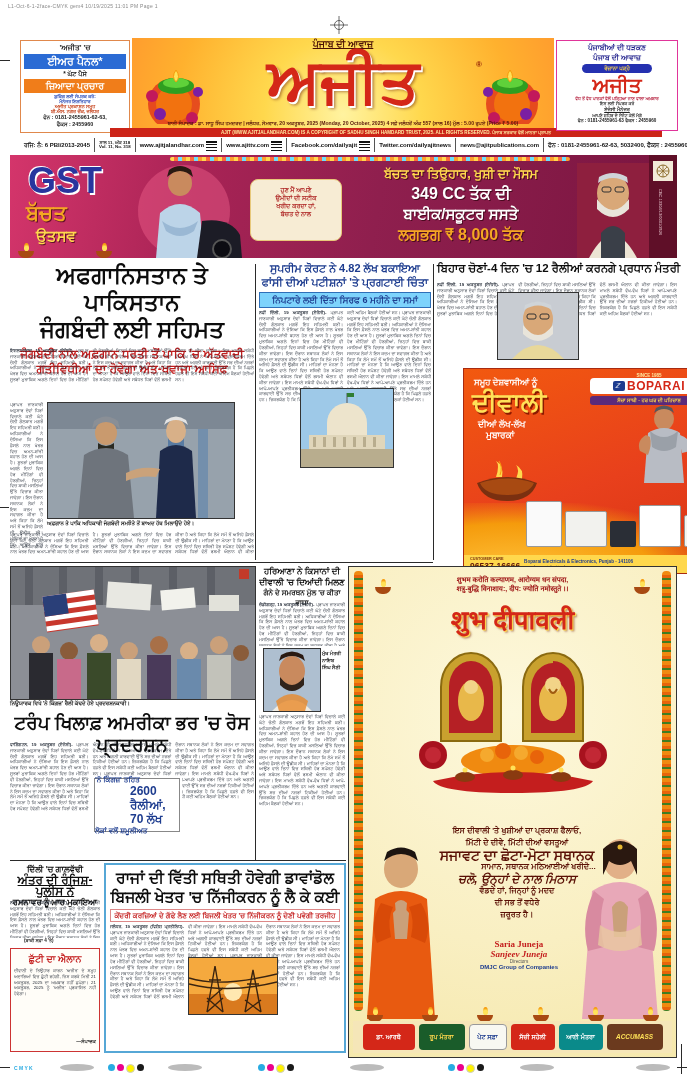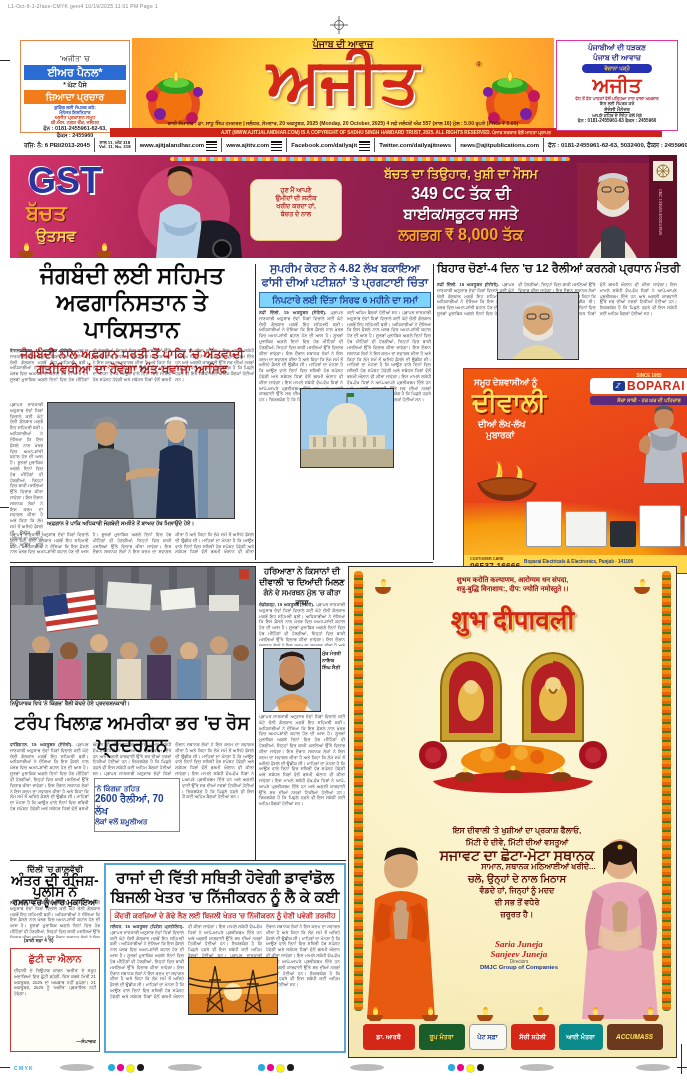--- a/index.html
+++ b/index.html
@@ -40,21 +40,21 @@
 </svg>
 <div class="abs rule" style="left:0;top:60px;width:10px;height:0.7px;"></div>
 <div class="abs rule" style="left:0;top:507px;width:9px;height:0.7px;"></div>
 <svg class="abs" style="left:668px;top:536px;" width="18" height="18" viewBox="0 0 18 18">
   <circle cx="9" cy="9" r="4.5" fill="none" stroke="#444" stroke-width="0.8"></circle>
   <line x1="9" y1="0" x2="9" y2="18" stroke="#444" stroke-width="0.8"></line>
   <line x1="0" y1="9" x2="18" y2="9" stroke="#444" stroke-width="0.8"></line>
 </svg>
 
 <div class="abs" style="left:20px;top:40px;width:110px;height:93px;border:1px solid #e0884c;background:#fff;box-sizing:border-box;text-align:center;">
-  <div style="font-size:7.5px;font-weight:normal;color:#222;margin-top:13px;">'ਅਜੀਤ' 'ਚ</div>
+  <div style="font-size:7.5px;font-weight:bold;color:#222;margin-top:2px;">'ਅਜੀਤ' 'ਚ</div>
   <div style="background:#2b6bd4;color:#fff;font-size:11px;font-weight:bold;margin:1px 3px;padding:1px 0;">ਈਅਰ ਪੈਨਲ*</div>
   <div style="font-size:6.5px;color:#222;font-weight:bold;">* ਘੱਟ ਪੈਸੇ</div>
   <div style="background:#f07d1a;color:#fff;font-size:9.5px;font-weight:bold;margin:1px 3px;padding:1px 0;">ਜ਼ਿਆਦਾ ਪ੍ਰਚਾਰ</div>
   <div style="font-size:4.6px;color:#1a3db0;font-weight:bold;">ਬੁਕਿੰਗ ਲਈ ਸੰਪਰਕ ਕਰੋ:</div>
   <div style="font-size:4.6px;color:#1a3db0;font-weight:bold;">ਮੈਨੇਜਰ ਇਸ਼ਤਿਹਾਰ</div>
   <div style="font-size:4.8px;color:#c23a12;font-weight:bold;">ਅਜੀਤ ਪ੍ਰਕਾਸ਼ਨ ਸਮੂਹ</div>
   <div style="font-size:4.8px;color:#c23a12;font-weight:bold;">ਬੀ.ਐਸ. ਨਗਰ ਚੌਂਕ, ਜਲੰਧਰ</div>
   <div style="font-size:5.4px;color:#222;font-weight:bold;">ਫੋਨ : 0181-2455961-62-63,</div>
   <div style="font-size:5.4px;color:#222;font-weight:bold;">ਫੈਕਸ : 2455960</div>
 </div>
@@ -197,22 +197,22 @@
     </svg>
     <div style="position:absolute;left:9px;top:34px;font-size:4px;color:#e8c8d0;writing-mode:vertical-rl;">CBC 13304/13/0001/2526</div>
   </div>
 </div>
 
 <div class="abs rule" style="left:255px;top:264px;width:0.7px;height:296px;"></div>
 <div class="abs rule" style="left:433px;top:264px;width:0.7px;height:296px;"></div>
 <div class="abs rule" style="left:10px;top:562px;width:423px;height:0.7px;"></div>
 
 <div class="abs" style="left:10px;top:262px;width:244px;">
+  <div class="hl" style="font-size:23px;line-height:27px;">ਅਫਗਾਨਿਸਤਾਨ ਤੇ ਪਾਕਿਸਤਾਨ</div>
   <div class="hl" style="font-size:23px;line-height:27px;">ਜੰਗਬੰਦੀ ਲਈ ਸਹਿਮਤ</div>
-  <div class="hl" style="font-size:23px;line-height:27px;">ਅਫਗਾਨਿਸਤਾਨ ਤੇ ਪਾਕਿਸਤਾਨ</div>
   <div style="font-size:12px;line-height:14.5px;font-weight:bold;color:#c41e1e;text-align:center;margin-top:4px;">ਜੰਗਬੰਦੀ ਨਾਲ ਅਫ਼ਗਾਨ ਧਰਤੀ ਤੋਂ ਪਾਕਿ 'ਚ ਅੱਤਵਾਦੀ</div>
   <div style="font-size:12px;line-height:14.5px;font-weight:bold;color:#c41e1e;text-align:center;">ਗਤੀਵਿਧੀਆਂ ਦਾ ਹੋਵੇਗਾ ਅੰਤ-ਖਵਾਜਾ ਆਸਿਫ</div>
 </div>
 <div class="abs tiny cols3" style="left:10px;top:348px;width:244px;height:50px;">
   <span class="dl">ਇਸਲਾਮਾਬਾਦ, 19 ਅਕਤੂਬਰ (ਏਜੰਸੀ)-</span>
   <span>ਪ੍ਰਾਪਤ ਜਾਣਕਾਰੀ ਅਨੁਸਾਰ ਦੋਵਾਂ ਧਿਰਾਂ ਵਿਚਾਲੇ ਕਈ ਘੰਟੇ ਚੱਲੀ ਗੱਲਬਾਤ ਮਗਰੋਂ ਇਹ ਸਹਿਮਤੀ ਬਣੀ। ਅਧਿਕਾਰੀਆਂ ਨੇ ਦੱਸਿਆ ਕਿ ਇਸ ਫ਼ੈਸਲੇ ਨਾਲ ਖੇਤਰ ਵਿਚ ਅਮਨ-ਸ਼ਾਂਤੀ ਬਹਾਲ ਹੋਣ ਦੀ ਆਸ ਹੈ। ਸੂਤਰਾਂ ਮੁਤਾਬਿਕ ਅਗਲੇ ਦਿਨਾਂ ਵਿਚ ਹੋਰ ਮੀਟਿੰਗਾਂ ਵੀ ਹੋਣਗੀਆਂ, ਜਿਨ੍ਹਾਂ ਵਿਚ ਬਾਕੀ ਮਸਲਿਆਂ ਉੱਤੇ ਵਿਚਾਰ ਕੀਤਾ ਜਾਵੇਗਾ। ਇਸ ਦੌਰਾਨ ਸਥਾਨਕ ਲੋਕਾਂ ਨੇ ਇਸ ਕਦਮ ਦਾ ਸਵਾਗਤ ਕੀਤਾ ਹੈ ਅਤੇ ਕਿਹਾ ਕਿ ਲੰਮੇ ਸਮੇਂ ਤੋਂ ਅਜਿਹੇ ਫ਼ੈਸਲੇ ਦੀ ਉਡੀਕ ਸੀ। ਮਾਹਿਰਾਂ ਦਾ ਮੰਨਣਾ ਹੈ ਕਿ ਆਉਣ ਵਾਲੇ ਦਿਨਾਂ ਵਿਚ ਸਥਿਤੀ ਹੋਰ ਸਪੱਸ਼ਟ ਹੋਵੇਗੀ ਅਤੇ ਸਬੰਧਤ ਧਿਰਾਂ ਵੱਲੋਂ ਰਸਮੀ ਐਲਾਨ ਵੀ ਕੀਤਾ ਜਾਵੇਗਾ। ਇਸ ਮਾਮਲੇ ਸਬੰਧੀ ਵੱਖ-ਵੱਖ ਧਿਰਾਂ ਨੇ ਆਪੋ-ਆਪਣੇ ਪ੍ਰਤੀਕਰਮ ਦਿੱਤੇ ਹਨ ਅਤੇ ਅਗਲੀ ਕਾਰਵਾਈ ਉੱਤੇ ਸਭ ਦੀਆਂ ਨਜ਼ਰਾਂ ਟਿਕੀਆਂ ਹੋਈਆਂ ਹਨ। ਜ਼ਿਕਰਯੋਗ ਹੈ ਕਿ ਪਿਛਲੇ ਹਫ਼ਤੇ ਵੀ ਇਸ ਸਬੰਧੀ ਕਈ ਅਹਿਮ ਬੈਠਕਾਂ ਹੋਈਆਂ ਸਨ।</span>
 </div>
 <div class="abs tiny" style="left:10px;top:402px;width:33px;height:146px;">ਪ੍ਰਾਪਤ ਜਾਣਕਾਰੀ ਅਨੁਸਾਰ ਦੋਵਾਂ ਧਿਰਾਂ ਵਿਚਾਲੇ ਕਈ ਘੰਟੇ ਚੱਲੀ ਗੱਲਬਾਤ ਮਗਰੋਂ ਇਹ ਸਹਿਮਤੀ ਬਣੀ। ਅਧਿਕਾਰੀਆਂ ਨੇ ਦੱਸਿਆ ਕਿ ਇਸ ਫ਼ੈਸਲੇ ਨਾਲ ਖੇਤਰ ਵਿਚ ਅਮਨ-ਸ਼ਾਂਤੀ ਬਹਾਲ ਹੋਣ ਦੀ ਆਸ ਹੈ। ਸੂਤਰਾਂ ਮੁਤਾਬਿਕ ਅਗਲੇ ਦਿਨਾਂ ਵਿਚ ਹੋਰ ਮੀਟਿੰਗਾਂ ਵੀ ਹੋਣਗੀਆਂ, ਜਿਨ੍ਹਾਂ ਵਿਚ ਬਾਕੀ ਮਸਲਿਆਂ ਉੱਤੇ ਵਿਚਾਰ ਕੀਤਾ ਜਾਵੇਗਾ। ਇਸ ਦੌਰਾਨ ਸਥਾਨਕ ਲੋਕਾਂ ਨੇ ਇਸ ਕਦਮ ਦਾ ਸਵਾਗਤ ਕੀਤਾ ਹੈ ਅਤੇ ਕਿਹਾ ਕਿ ਲੰਮੇ ਸਮੇਂ ਤੋਂ ਅਜਿਹੇ ਫ਼ੈਸਲੇ ਦੀ ਉਡੀਕ ਸੀ। ਮਾਹਿਰਾਂ ਦਾ ਮੰਨਣਾ ਹੈ ਕਿ ਆਉਣ ਵਾਲੇ ਦਿਨਾਂ ਵਿਚ ਸਥਿਤੀ ਹੋਰ ਸਪੱਸ਼ਟ ਹੋਵੇਗੀ ਅਤੇ ਸਬੰਧਤ ਧਿਰਾਂ ਵੱਲੋਂ ਰਸਮੀ ਐਲਾਨ ਵੀ ਕੀਤਾ ਜਾਵੇਗਾ। ਇਸ ਮਾਮਲੇ ਸਬੰਧੀ ਵੱਖ-ਵੱਖ ਧਿਰਾਂ ਨੇ ਆਪੋ-ਆਪਣੇ ਪ੍ਰਤੀਕਰਮ ਦਿੱਤੇ ਹਨ ਅਤੇ ਅਗਲੀ ਕਾਰਵਾਈ ਉੱਤੇ ਸਭ ਦੀਆਂ ਨਜ਼ਰਾਂ ਟਿਕੀਆਂ ਹੋਈਆਂ ਹਨ। ਜ਼ਿਕਰਯੋਗ ਹੈ ਕਿ ਪਿਛਲੇ ਹਫ਼ਤੇ ਵੀ ਇਸ ਸਬੰਧੀ ਕਈ ਅਹਿਮ ਬੈਠਕਾਂ ਹੋਈਆਂ ਸਨ।</div>
 
 <svg class="abs" style="left:47px;top:402px;border:0.8px solid #333;" width="186" height="115" viewBox="0 0 186 115">
@@ -375,21 +375,21 @@
 <div class="abs cap" style="left:10px;top:700px;width:244px;">ਨਿਊਯਾਰਕ ਵਿਖੇ 'ਨੋ ਕਿੰਗਜ਼' ਰੈਲੀ ਕੱਢਦੇ ਹੋਏ ਪ੍ਰਦਰਸ਼ਨਕਾਰੀ।</div>
 <div class="abs hl" style="left:10px;top:712px;width:244px;font-size:18.5px;line-height:22px;">ਟਰੰਪ ਖਿਲਾਫ਼ ਅਮਰੀਕਾ ਭਰ 'ਚ ਰੋਸ ਪ੍ਰਦਰਸ਼ਨ</div>
 <div class="abs tiny cols3" style="left:10px;top:742px;width:244px;height:116px;">
   <span class="dl">ਵਾਸ਼ਿੰਗਟਨ, 19 ਅਕਤੂਬਰ (ਏਜੰਸੀ)-</span>
   <span>ਪ੍ਰਾਪਤ ਜਾਣਕਾਰੀ ਅਨੁਸਾਰ ਦੋਵਾਂ ਧਿਰਾਂ ਵਿਚਾਲੇ ਕਈ ਘੰਟੇ ਚੱਲੀ ਗੱਲਬਾਤ ਮਗਰੋਂ ਇਹ ਸਹਿਮਤੀ ਬਣੀ। ਅਧਿਕਾਰੀਆਂ ਨੇ ਦੱਸਿਆ ਕਿ ਇਸ ਫ਼ੈਸਲੇ ਨਾਲ ਖੇਤਰ ਵਿਚ ਅਮਨ-ਸ਼ਾਂਤੀ ਬਹਾਲ ਹੋਣ ਦੀ ਆਸ ਹੈ। ਸੂਤਰਾਂ ਮੁਤਾਬਿਕ ਅਗਲੇ ਦਿਨਾਂ ਵਿਚ ਹੋਰ ਮੀਟਿੰਗਾਂ ਵੀ ਹੋਣਗੀਆਂ, ਜਿਨ੍ਹਾਂ ਵਿਚ ਬਾਕੀ ਮਸਲਿਆਂ ਉੱਤੇ ਵਿਚਾਰ ਕੀਤਾ ਜਾਵੇਗਾ। ਇਸ ਦੌਰਾਨ ਸਥਾਨਕ ਲੋਕਾਂ ਨੇ ਇਸ ਕਦਮ ਦਾ ਸਵਾਗਤ ਕੀਤਾ ਹੈ ਅਤੇ ਕਿਹਾ ਕਿ ਲੰਮੇ ਸਮੇਂ ਤੋਂ ਅਜਿਹੇ ਫ਼ੈਸਲੇ ਦੀ ਉਡੀਕ ਸੀ। ਮਾਹਿਰਾਂ ਦਾ ਮੰਨਣਾ ਹੈ ਕਿ ਆਉਣ ਵਾਲੇ ਦਿਨਾਂ ਵਿਚ ਸਥਿਤੀ ਹੋਰ ਸਪੱਸ਼ਟ ਹੋਵੇਗੀ ਅਤੇ ਸਬੰਧਤ ਧਿਰਾਂ ਵੱਲੋਂ ਰਸਮੀ ਐਲਾਨ ਵੀ ਕੀਤਾ ਜਾਵੇਗਾ। ਇਸ ਮਾਮਲੇ ਸਬੰਧੀ ਵੱਖ-ਵੱਖ ਧਿਰਾਂ ਨੇ ਆਪੋ-ਆਪਣੇ ਪ੍ਰਤੀਕਰਮ ਦਿੱਤੇ ਹਨ ਅਤੇ ਅਗਲੀ ਕਾਰਵਾਈ ਉੱਤੇ ਸਭ ਦੀਆਂ ਨਜ਼ਰਾਂ ਟਿਕੀਆਂ ਹੋਈਆਂ ਹਨ। ਜ਼ਿਕਰਯੋਗ ਹੈ ਕਿ ਪਿਛਲੇ ਹਫ਼ਤੇ ਵੀ ਇਸ ਸਬੰਧੀ ਕਈ ਅਹਿਮ ਬੈਠਕਾਂ ਹੋਈਆਂ ਸਨ।</span>
   <span>ਪ੍ਰਾਪਤ ਜਾਣਕਾਰੀ ਅਨੁਸਾਰ ਦੋਵਾਂ ਧਿਰਾਂ ਵਿਚਾਲੇ ਕਈ ਘੰਟੇ ਚੱਲੀ ਗੱਲਬਾਤ ਮਗਰੋਂ ਇਹ ਸਹਿਮਤੀ ਬਣੀ। ਅਧਿਕਾਰੀਆਂ ਨੇ ਦੱਸਿਆ ਕਿ ਇਸ ਫ਼ੈਸਲੇ ਨਾਲ ਖੇਤਰ ਵਿਚ ਅਮਨ-ਸ਼ਾਂਤੀ ਬਹਾਲ ਹੋਣ ਦੀ ਆਸ ਹੈ। ਸੂਤਰਾਂ ਮੁਤਾਬਿਕ ਅਗਲੇ ਦਿਨਾਂ ਵਿਚ ਹੋਰ ਮੀਟਿੰਗਾਂ ਵੀ ਹੋਣਗੀਆਂ, ਜਿਨ੍ਹਾਂ ਵਿਚ ਬਾਕੀ ਮਸਲਿਆਂ ਉੱਤੇ ਵਿਚਾਰ ਕੀਤਾ ਜਾਵੇਗਾ। ਇਸ ਦੌਰਾਨ ਸਥਾਨਕ ਲੋਕਾਂ ਨੇ ਇਸ ਕਦਮ ਦਾ ਸਵਾਗਤ ਕੀਤਾ ਹੈ ਅਤੇ ਕਿਹਾ ਕਿ ਲੰਮੇ ਸਮੇਂ ਤੋਂ ਅਜਿਹੇ ਫ਼ੈਸਲੇ ਦੀ ਉਡੀਕ ਸੀ। ਮਾਹਿਰਾਂ ਦਾ ਮੰਨਣਾ ਹੈ ਕਿ ਆਉਣ ਵਾਲੇ ਦਿਨਾਂ ਵਿਚ ਸਥਿਤੀ ਹੋਰ ਸਪੱਸ਼ਟ ਹੋਵੇਗੀ ਅਤੇ ਸਬੰਧਤ ਧਿਰਾਂ ਵੱਲੋਂ ਰਸਮੀ ਐਲਾਨ ਵੀ ਕੀਤਾ ਜਾਵੇਗਾ। ਇਸ ਮਾਮਲੇ ਸਬੰਧੀ ਵੱਖ-ਵੱਖ ਧਿਰਾਂ ਨੇ ਆਪੋ-ਆਪਣੇ ਪ੍ਰਤੀਕਰਮ ਦਿੱਤੇ ਹਨ ਅਤੇ ਅਗਲੀ ਕਾਰਵਾਈ ਉੱਤੇ ਸਭ ਦੀਆਂ ਨਜ਼ਰਾਂ ਟਿਕੀਆਂ ਹੋਈਆਂ ਹਨ। ਜ਼ਿਕਰਯੋਗ ਹੈ ਕਿ ਪਿਛਲੇ ਹਫ਼ਤੇ ਵੀ ਇਸ ਸਬੰਧੀ ਕਈ ਅਹਿਮ ਬੈਠਕਾਂ ਹੋਈਆਂ ਸਨ।</span>
 </div>
 <div class="abs" style="left:94px;top:778px;width:84px;height:52px;background:#fff;border:1.2px solid #888;box-shadow:0 0 0 2px #fff;
      display:flex;flex-direction:column;justify-content:center;">
   <div style="font-size:7.2px;font-weight:bold;color:#1d3c8f;">'ਨੋ ਕਿੰਗਜ਼' ਤਹਿਤ</div>
-  <div style="font-size:10px;font-weight:bold;color:#1d3c8f;">2600 ਰੈਲੀਆਂ, 70 ਲੱਖ</div>
+  <div style="font-size:12px;font-weight:bold;color:#1d3c8f;margin-left:35px;">2600 ਰੈਲੀਆਂ, 70 ਲੱਖ</div>
   <div style="font-size:7.2px;font-weight:bold;color:#1d3c8f;">ਲੋਕਾਂ ਵਲੋਂ ਸ਼ਮੂਲੀਅਤ</div>
 </div>
 
 <div class="abs" style="left:259px;top:566px;width:86px;">
   <div class="hl" style="font-size:8.6px;line-height:11px;">ਹਰਿਆਣਾ ਨੇ ਕਿਸਾਨਾਂ ਦੀ</div>
   <div class="hl" style="font-size:8.6px;line-height:11px;">ਦੀਵਾਲੀ 'ਚ ਦਿਆਂਦੀ ਮਿਲਣ</div>
   <div class="hl" style="font-size:7.2px;line-height:9.5px;">ਗੰਨੇ ਦੇ ਸਮਰਥਨ ਮੁੱਲ 'ਚ ਕੀਤਾ ਵਾਧਾ</div>
 </div>
 <div class="abs tiny" style="left:259px;top:602px;width:86px;height:44px;">
   <span class="dl">ਚੰਡੀਗੜ੍ਹ, 19 ਅਕਤੂਬਰ (ਏਜੰਸੀ)-</span>
@@ -404,21 +404,21 @@
   <path d="M12 52 q16 -14 32 0 l-3 10 h-26 z" fill="#e88a2a" opacity="0.8"></path>
 </svg>
 <div class="abs" style="left:322px;top:650px;width:22px;">
   <div style="font-size:5px;font-weight:bold;color:#111;">ਮੁੱਖ ਮੰਤਰੀ</div>
   <div style="font-size:5px;font-weight:bold;color:#111;">ਨਾਇਬ ਸਿੰਘ ਸੈਣੀ</div>
 </div>
 <div class="abs tiny" style="left:259px;top:714px;width:86px;height:144px;">ਪ੍ਰਾਪਤ ਜਾਣਕਾਰੀ ਅਨੁਸਾਰ ਦੋਵਾਂ ਧਿਰਾਂ ਵਿਚਾਲੇ ਕਈ ਘੰਟੇ ਚੱਲੀ ਗੱਲਬਾਤ ਮਗਰੋਂ ਇਹ ਸਹਿਮਤੀ ਬਣੀ। ਅਧਿਕਾਰੀਆਂ ਨੇ ਦੱਸਿਆ ਕਿ ਇਸ ਫ਼ੈਸਲੇ ਨਾਲ ਖੇਤਰ ਵਿਚ ਅਮਨ-ਸ਼ਾਂਤੀ ਬਹਾਲ ਹੋਣ ਦੀ ਆਸ ਹੈ। ਸੂਤਰਾਂ ਮੁਤਾਬਿਕ ਅਗਲੇ ਦਿਨਾਂ ਵਿਚ ਹੋਰ ਮੀਟਿੰਗਾਂ ਵੀ ਹੋਣਗੀਆਂ, ਜਿਨ੍ਹਾਂ ਵਿਚ ਬਾਕੀ ਮਸਲਿਆਂ ਉੱਤੇ ਵਿਚਾਰ ਕੀਤਾ ਜਾਵੇਗਾ। ਇਸ ਦੌਰਾਨ ਸਥਾਨਕ ਲੋਕਾਂ ਨੇ ਇਸ ਕਦਮ ਦਾ ਸਵਾਗਤ ਕੀਤਾ ਹੈ ਅਤੇ ਕਿਹਾ ਕਿ ਲੰਮੇ ਸਮੇਂ ਤੋਂ ਅਜਿਹੇ ਫ਼ੈਸਲੇ ਦੀ ਉਡੀਕ ਸੀ। ਮਾਹਿਰਾਂ ਦਾ ਮੰਨਣਾ ਹੈ ਕਿ ਆਉਣ ਵਾਲੇ ਦਿਨਾਂ ਵਿਚ ਸਥਿਤੀ ਹੋਰ ਸਪੱਸ਼ਟ ਹੋਵੇਗੀ ਅਤੇ ਸਬੰਧਤ ਧਿਰਾਂ ਵੱਲੋਂ ਰਸਮੀ ਐਲਾਨ ਵੀ ਕੀਤਾ ਜਾਵੇਗਾ। ਇਸ ਮਾਮਲੇ ਸਬੰਧੀ ਵੱਖ-ਵੱਖ ਧਿਰਾਂ ਨੇ ਆਪੋ-ਆਪਣੇ ਪ੍ਰਤੀਕਰਮ ਦਿੱਤੇ ਹਨ ਅਤੇ ਅਗਲੀ ਕਾਰਵਾਈ ਉੱਤੇ ਸਭ ਦੀਆਂ ਨਜ਼ਰਾਂ ਟਿਕੀਆਂ ਹੋਈਆਂ ਹਨ। ਜ਼ਿਕਰਯੋਗ ਹੈ ਕਿ ਪਿਛਲੇ ਹਫ਼ਤੇ ਵੀ ਇਸ ਸਬੰਧੀ ਕਈ ਅਹਿਮ ਬੈਠਕਾਂ ਹੋਈਆਂ ਸਨ।</div>
 
 <div class="abs" style="left:10px;top:864px;width:90px;">
   <div class="hl" style="font-size:8.4px;line-height:11px;">ਦਿੱਲੀ 'ਚ ਗਾਲ਼ਵੱਢੀ</div>
-  <div class="hl" style="font-size:14px;line-height:11px;">ਅੰਤਰ ਦੀ ਰੰਜਿਸ਼-ਪੁਲੀਸ ਨੇ</div>
+  <div class="hl" style="font-size:12px;line-height:11px;text-decoration:underline;">ਅੰਤਰ ਦੀ ਰੰਜਿਸ਼-ਪੁਲੀਸ ਨੇ</div>
   <div class="hl" style="font-size:8.4px;line-height:11px;">ਰਮਨਾਵਰ ਨੂੰ ਮਾਰ ਮੁਕਾਇਆ</div>
 </div>
 <div class="abs tiny" style="left:10px;top:900px;width:90px;height:38px;">
   <span class="dl">ਨਵੀਂ ਦਿੱਲੀ, 19 ਅਕਤੂਬਰ (ਏਜੰਸੀ)-</span>
   <span>ਪ੍ਰਾਪਤ ਜਾਣਕਾਰੀ ਅਨੁਸਾਰ ਦੋਵਾਂ ਧਿਰਾਂ ਵਿਚਾਲੇ ਕਈ ਘੰਟੇ ਚੱਲੀ ਗੱਲਬਾਤ ਮਗਰੋਂ ਇਹ ਸਹਿਮਤੀ ਬਣੀ। ਅਧਿਕਾਰੀਆਂ ਨੇ ਦੱਸਿਆ ਕਿ ਇਸ ਫ਼ੈਸਲੇ ਨਾਲ ਖੇਤਰ ਵਿਚ ਅਮਨ-ਸ਼ਾਂਤੀ ਬਹਾਲ ਹੋਣ ਦੀ ਆਸ ਹੈ। ਸੂਤਰਾਂ ਮੁਤਾਬਿਕ ਅਗਲੇ ਦਿਨਾਂ ਵਿਚ ਹੋਰ ਮੀਟਿੰਗਾਂ ਵੀ ਹੋਣਗੀਆਂ, ਜਿਨ੍ਹਾਂ ਵਿਚ ਬਾਕੀ ਮਸਲਿਆਂ ਉੱਤੇ ਵਿਚਾਰ ਕੀਤਾ ਜਾਵੇਗਾ। ਇਸ ਦੌਰਾਨ ਸਥਾਨਕ ਲੋਕਾਂ ਨੇ ਇਸ ਕਦਮ ਦਾ ਸਵਾਗਤ ਕੀਤਾ ਹੈ ਅਤੇ ਕਿਹਾ ਕਿ ਲੰਮੇ ਸਮੇਂ ਤੋਂ ਅਜਿਹੇ ਫ਼ੈਸਲੇ ਦੀ ਉਡੀਕ ਸੀ। ਮਾਹਿਰਾਂ ਦਾ ਮੰਨਣਾ ਹੈ ਕਿ ਆਉਣ ਵਾਲੇ ਦਿਨਾਂ ਵਿਚ ਸਥਿਤੀ ਹੋਰ ਸਪੱਸ਼ਟ ਹੋਵੇਗੀ ਅਤੇ ਸਬੰਧਤ ਧਿਰਾਂ ਵੱਲੋਂ ਰਸਮੀ ਐਲਾਨ ਵੀ ਕੀਤਾ ਜਾਵੇਗਾ। ਇਸ ਮਾਮਲੇ ਸਬੰਧੀ ਵੱਖ-ਵੱਖ ਧਿਰਾਂ ਨੇ ਆਪੋ-ਆਪਣੇ ਪ੍ਰਤੀਕਰਮ ਦਿੱਤੇ ਹਨ ਅਤੇ ਅਗਲੀ ਕਾਰਵਾਈ ਉੱਤੇ ਸਭ ਦੀਆਂ ਨਜ਼ਰਾਂ ਟਿਕੀਆਂ ਹੋਈਆਂ ਹਨ। ਜ਼ਿਕਰਯੋਗ ਹੈ ਕਿ ਪਿਛਲੇ ਹਫ਼ਤੇ ਵੀ ਇਸ ਸਬੰਧੀ ਕਈ ਅਹਿਮ ਬੈਠਕਾਂ ਹੋਈਆਂ ਸਨ।</span>
 </div>
 <div class="abs" style="left:24px;top:938px;font-size:4.6px;font-weight:bold;color:#222;">(ਬਾਕੀ ਸਫ਼ਾ 4 'ਤੇ)</div>
 <div class="abs" style="left:10px;top:948px;width:90px;height:104px;border:1.4px solid #cc3333;box-sizing:border-box;padding:2px 3px;background:#fffdf8;">
   <div style="font-size:9.5px;font-weight:bold;color:#c41e1e;text-align:center;margin:2px 0 3px;">ਛੁੱਟੀ ਦਾ ਐਲਾਨ</div>
   <div class="tiny" style="height:70px;">ਦੀਵਾਲੀ ਦੇ ਤਿਉਹਾਰ ਕਾਰਨ 'ਅਜੀਤ' ਦੇ ਸਮੂਹ ਅਦਾਰਿਆਂ ਵਿਚ ਛੁੱਟੀ ਰਹੇਗੀ, ਜਿਸ ਕਰਕੇ ਮਿਤੀ 21 ਅਕਤੂਬਰ, 2025 ਦਾ ਅਖ਼ਬਾਰ ਨਹੀਂ ਛਪੇਗਾ। 21 ਅਕਤੂਬਰ, 2025 ਨੂੰ 'ਅਜੀਤ' ਪ੍ਰਕਾਸ਼ਿਤ ਨਹੀਂ ਹੋਵੇਗਾ।</div>
@@ -491,21 +491,21 @@
           <circle cx="110" cy="125" r="2.5" fill="#ffe258"></circle>
           <circle cx="158" cy="127" r="2.5" fill="#ffe258"></circle>
     </g>
   </svg>
 
   <div class="abs" style="left:70px;top:258px;width:196px;text-align:center;color:#5a1005;font-weight:bold;">
     <div style="font-size:8px;line-height:12px;">ਇਸ ਦੀਵਾਲੀ 'ਤੇ ਖੁਸ਼ੀਆਂ ਦਾ ਪ੍ਰਕਾਸ਼ ਫੈਲਾਓ,</div>
     <div style="font-size:8px;line-height:12px;">ਮਿੱਟੀ ਦੇ ਦੀਵੇ, ਮਿੱਟੀ ਦੀਆਂ ਵਸਤੂਆਂ</div>
     <div style="font-size:14px;line-height:12px;">ਸਜਾਵਟ ਦਾ ਛੋਟਾ-ਮੋਟਾ ਸਥਾਨਕ</div>
     <div style="font-size:8px;line-height:12px;margin-left:43px;">ਸਾਮਾਨ, ਸਥਾਨਕ ਮਠਿਆਈਆਂ ਖਰੀਦੋ...</div>
-    <div style="font-size:10px;line-height:12px;">ਚਲੋ, ਉਨ੍ਹਾਂ ਦੇ ਨਾਲ ਮਿਠਾਸ</div>
+    <div style="font-size:12px;line-height:12px;font-style:italic;">ਚਲੋ, ਉਨ੍ਹਾਂ ਦੇ ਨਾਲ ਮਿਠਾਸ</div>
     <div style="font-size:8px;line-height:12px;">ਵੰਡਦੇ ਹਾਂ, ਜਿਨ੍ਹਾਂ ਨੂੰ ਮਦਦ</div>
     <div style="font-size:8px;line-height:12px;">ਦੀ ਸਭ ਤੋਂ ਵਧੇਰੇ</div>
     <div style="font-size:8px;line-height:12px;">ਜ਼ਰੂਰਤ ਹੈ।</div>
   </div>
 
   <svg class="abs" style="left:2px;top:276px;" width="96" height="176" viewBox="0 0 96 176">
     <ellipse cx="50" cy="26" rx="17" ry="19" fill="#d9a878"></ellipse>
     <path d="M33 18 q17 -14 34 0 l-3 -9 q-14 -9 -28 0 z" fill="#1c1410"></path>
     <path d="M24 56 q26 -16 52 0 l8 120 h-68 z" fill="#e85a10"></path>
     <path d="M42 70 q8 -10 16 0 l-2 26 h-12 z" fill="#caa07a"></path>
@@ -519,21 +519,21 @@
     <path d="M39 20 q17 -16 34 0 l0 26 q-4 -10 -6 -14 q-11 8 -22 0 q-2 6 -6 14 z" fill="#2a1810"></path>
     <circle cx="56" cy="18" r="2.5" fill="#e8b830"></circle>
     <path d="M28 62 q28 -18 56 0 l10 128 h-76 z" fill="#e8a8b8"></path>
     <path d="M30 62 q-14 30 -6 60 l16 -4 q-6 -28 0 -48 z" fill="#d88aa0"></path>
     <path d="M84 62 q14 30 6 60 l-16 -4 q6 -28 0 -48 z" fill="#d88aa0"></path>
     <path d="M48 78 q8 -12 16 0 l-2 30 h-12 z" fill="#caa07a"></path>
     <path d="M36 96 q20 14 40 0 l2 20 q-22 12 -44 0 z" fill="#e8c8a0" opacity="0.8"></path>
   </svg>
 
   <div class="abs" style="left:110px;top:372px;width:120px;text-align:center;">
-    <div style="font-size:9px;color:#c41e1e;font-style:italic;font-weight:bold;font-family:'Liberation Serif',serif;">Saria Juneja</div>
+    <div style="font-size:9px;color:#c41e1e;font-weight:bold;font-family:'Liberation Serif',serif;">Saria Juneja</div>
     <div style="font-size:9px;color:#c41e1e;font-style:italic;font-weight:bold;font-family:'Liberation Serif',serif;">Sanjeev Juneja</div>
     <div style="font-size:4.6px;color:#555;">Directors</div>
     <div style="font-size:6px;color:#1d3c8f;font-weight:bold;">DMJC Group of Companies</div>
   </div>
 
   <div class="abs" style="left:18px;top:440px;width:292px;display:flex;justify-content:space-between;">
     <div>
           <div class="flame"></div>
           <div class="diya-bowl"></div>
         </div>

